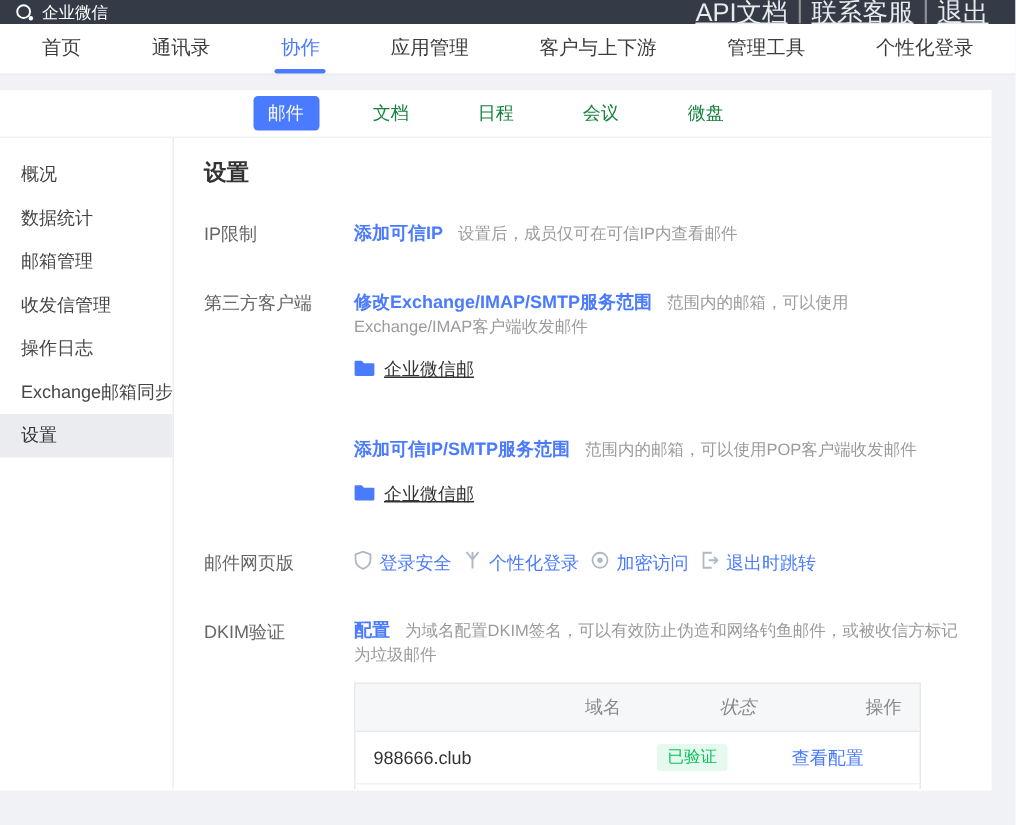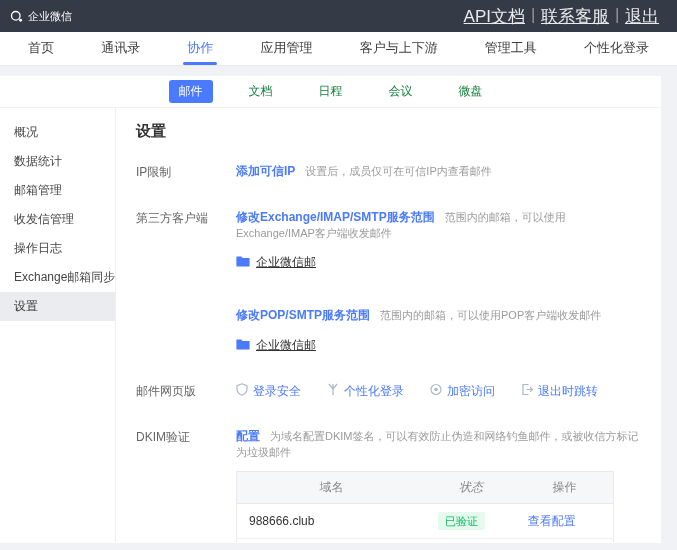--- a/index.html
+++ b/index.html
@@ -5,21 +5,21 @@
   * { margin:0; padding:0; box-sizing:border-box; }
   html,body { width:677px; height:550px; overflow:hidden; }
   body {
     font-family:"Liberation Sans","DejaVu Sans",sans-serif;
     background:#f0f2f5; color:#333; font-size:12px;
   }
   a { text-decoration:none; cursor:pointer; }
 
   
   .topbar {
-    height:32px; background:#343b46; color:#fff;
+    height:16px; background:#343b46; color:#fff;
     display:flex; align-items:center; justify-content:space-between;
     padding:0 10px; font-size:11px;
   }
   .brand { display:flex; align-items:center; gap:5px; }
   .brand svg { display:block; }
   .topbar-right { display:flex; align-items:center; }
   .topbar-right a { color:#e8eaee; font-size:17px; padding:0 8px; position:relative;text-decoration:underline; }
   .topbar-right a + a::before {
     content:"|"; position:absolute; left:-2px; color:rgba(255,255,255,.45);
   }
@@ -69,30 +69,30 @@
   .section-body { flex:1; min-width:0; }
 
   .link { color:#4a7afe; font-size:12px; }
   .link.bold { font-weight:700; }
   .desc { color:#9b9b9b; font-size:11px; margin-left:10px; }
 
   .scope-chip { display:inline-flex; align-items:center; gap:6px; margin-top:13px;text-decoration:underline; }
   .scope-chip .txt { color:#333; font-size:12px; }
   .block-gap { margin-top:36px; }
 
-  .webmail-row { display:flex; gap:26px; }
+  .webmail-row { display:flex; gap:8px; }
   .webmail-item { display:inline-flex; align-items:center; gap:5px; }
 
   
   .dkim-table {
     margin-top:11px; border-collapse:collapse; width:378px;
     border:1px solid #e7e9ec; font-size:12px;
   }
   .dkim-table th {
-    background:#f6f7f9; font-weight:400; color:#888; text-align:center;
+    background:#f6f7f9; font-weight:400; color:#888; text-align:right;
     padding:7px 12px; border-bottom:1px solid #e7e9ec;
   }
   .dkim-table td { padding:8px 12px; color:#333; border-top:1px solid #f0f1f3; }
   .col-domain { width:190px; }
   .col-status { width:90px;font-style:italic; }
   .col-action { width:98px; }
 
   .badge {
     display:inline-block; padding:2px 7px; font-size:11px; border-radius:2px; line-height:1.3;
   }
@@ -171,21 +171,21 @@
           <div class="scope-chip">
             <span>
               <svg width="14" height="12" viewBox="0 0 14 12">
                 <path d="M1 1.5 h4.2 l1.4 1.6 H13 a.6.6 0 0 1 .6.6 v7 a.9.9 0 0 1-.9.9 H1.3 a.9.9 0 0 1-.9-.9 V2.1 a.6.6 0 0 1 .6-.6 z" fill="#4a7afe"></path>
               </svg>
             </span>
             <span class="txt">企业微信邮</span>
           </div>
 
           <div class="block-gap">
-            <a class="link bold">修改POP/SMTP服务范围</a><span class="desc">范围内的邮箱，可以使用POP客户端收发邮件</span>
+            <a class="link bold">添加可信IP/SMTP服务范围</a><span class="desc">范围内的邮箱，可以使用POP客户端收发邮件</span>
           </div>
           <div class="scope-chip">
             <span>
               <svg width="14" height="12" viewBox="0 0 14 12">
                 <path d="M1 1.5 h4.2 l1.4 1.6 H13 a.6.6 0 0 1 .6.6 v7 a.9.9 0 0 1-.9.9 H1.3 a.9.9 0 0 1-.9-.9 V2.1 a.6.6 0 0 1 .6-.6 z" fill="#4a7afe"></path>
               </svg>
             </span>
             <span class="txt">企业微信邮</span>
           </div>
         </div>

